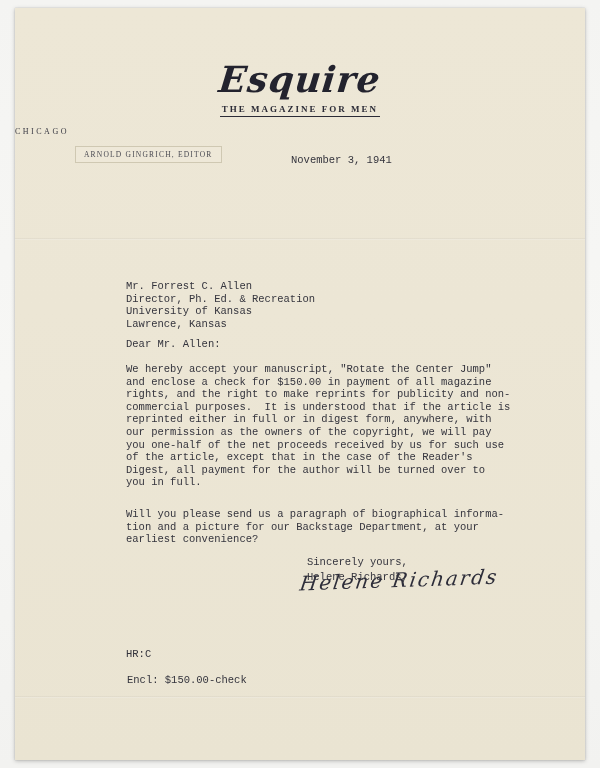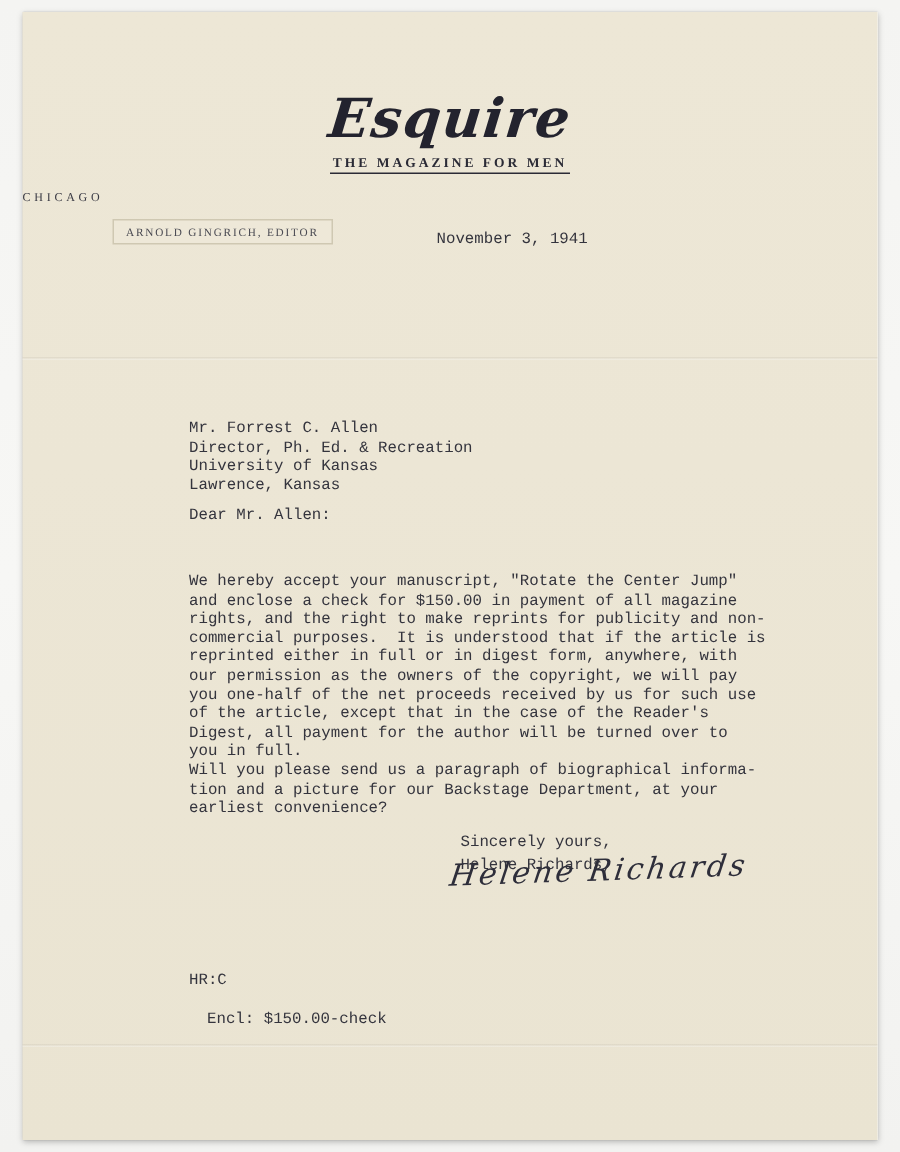--- a/index.html
+++ b/index.html
@@ -108,38 +108,38 @@
   .tw {
     font-family: "Liberation Mono", "DejaVu Sans Mono", monospace;
     font-size: 10.5px;
     line-height: 12.6px;
     color: #34343d;
     white-space: pre-wrap;
   }
   .date-line      { position: absolute; left: 276px; top: 146px; }
   .recipient      { position: absolute; left: 111px; top: 272px; }
   .salutation     { position: absolute; left: 111px; top: 330px; }
-  .body-1         { position: absolute; left: 111px; top: 355px; width: 400px; margin-top: 19px; }
+  .body-1         { position: absolute; left: 111px; top: 355px; width: 400px; }
   .body-2         { position: absolute; left: 111px; top: 500px; width: 400px; }
   .closing        { position: absolute; left: 292px; top: 548px; }
   .signature {
     position: absolute;
     left: 285px;
     top: 560px;
     font-family: "DejaVu Serif", serif;
     font-style: italic;
     font-size: 20px;
     letter-spacing: 2px;
     color: #2e2e3a;
     transform: rotate(-2deg) skewX(-10deg);
   }
   .signer-name    { position: absolute; left: 292px; top: 563px; }
   .signer-title   { position: absolute; left: 292px; top: 603px; }
   .reference      { position: absolute; left: 111px; top: 640px; }
-  .enclosure      { position: absolute; left: 123px; top: 666px; }
+  .enclosure      { position: absolute; left: 112px; top: 666px; }
 </style>
 </head>
 <body>
 
 <div class="stage">
   <div class="paper">
 
     <div class="logo">Esquire</div>
 
     <div class="tagline">

